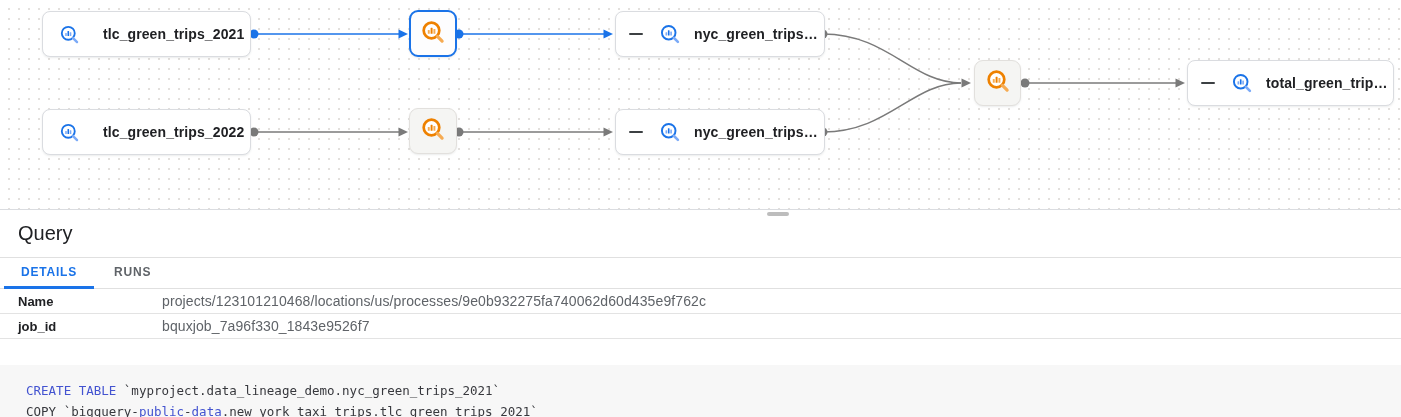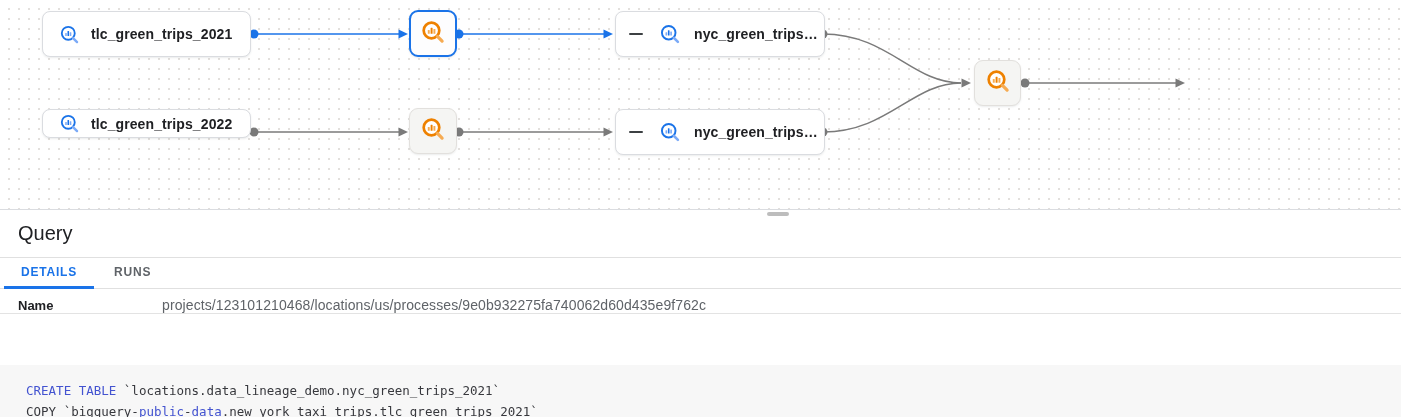--- a/index.html
+++ b/index.html
@@ -13,21 +13,21 @@
     background-size:10px 10px; background-position:4px 4px;
     border-bottom:1px solid #dadce0;
   }
   .edges { position:absolute; left:0; top:0; width:1401px; height:210px; }
 
   .gnode { position:absolute; display:flex; align-items:center; background:#fff;
            border:1px solid #dadce0; border-radius:8px;
            box-shadow:0 1px 2px rgba(60,64,67,.10); cursor:pointer; }
   .gnode .label { font-size:14px; font-weight:bold; color:#202124; white-space:nowrap;
                   letter-spacing:.1px; }
-  .tbl { padding-left:16px; }
+  .tbl { padding-left:16px;gap:12px; }
   .tbl .nicon { margin-right:11px; display:flex; }
   .collapsible { padding-left:13px; }
   .minus { width:14px; height:2px; background:#3c4043; border-radius:1px;
            margin-right:16px; flex:none; }
   .collapsible .nicon { margin-right:13px; display:flex; }
 
   .proc { justify-content:center; background:#f5f5f3; border:1px solid #e2e0dd;
           border-radius:9px; }
   .proc.selected { background:#fdfdfe; border:2px solid #1a73e8; }
 
@@ -38,21 +38,21 @@
   .sheet-title { height:47px; display:flex; align-items:center; padding-left:18px;
                  font-size:20px; color:#202124; }
   .tabbar { display:flex; align-items:stretch; height:32px; padding-left:4px;
             border-top:1px solid #e0e0e0; border-bottom:1px solid #e0e0e0; }
   .tab { display:flex; align-items:center; padding:0 17px; font-size:12px;
          font-weight:bold; letter-spacing:.8px; color:#5f6368; cursor:pointer;
          border-bottom:3px solid transparent; margin-bottom:-1px; }
   .tab.active { color:#1a73e8; border-bottom-color:#1a73e8; }
   .tab.runs { padding:0 20px; }
 
-  .detail-row { display:flex; align-items:flex-end; height:25px;
+  .detail-row { display:flex; align-items:center; height:25px;
                 border-bottom:1px solid #e3e3e3; padding-left:18px; }
   .detail-row .dlabel { width:144px; font-size:13px; font-weight:bold; color:#202124; }
   .detail-row .dvalue { font-size:14px; color:#5f6368; letter-spacing:.1px; }
 
   .codeblock { position:absolute; left:0; right:0; top:155px; bottom:-10px;
                background:#f7f7f7; padding:16px 0 0 26px;
                font-family:"DejaVu Sans Mono","Liberation Mono",monospace;
                font-size:12.5px; line-height:20.5px; color:#37383d; white-space:pre; }
   .kw { color:#4353d0; }
 </style>
@@ -133,21 +133,21 @@
         <circle cx="10.6" cy="10.6" r="7.4" fill="#fff" stroke="#1a73e8" stroke-width="2.1"></circle>
         <path d="M16.1 16.1 L20.6 20.6" stroke="#7baaf7" stroke-width="2.8" stroke-linecap="round"></path>
         <rect x="7.1" y="10.2" width="1.8" height="3.5" rx="0.4" fill="#7baaf7"></rect>
         <rect x="9.7" y="8.0" width="1.8" height="5.7" rx="0.4" fill="#1a73e8"></rect>
         <rect x="12.3" y="9.3" width="1.8" height="4.4" rx="0.4" fill="#7baaf7"></rect>
       </svg>
     </span>
     <span class="label">nyc_green_trips…</span>
   </div>
 
-  <div class="gnode tbl" style="left:42px; top:109px; width:209px; height:29px;text-align:center;">
+  <div class="gnode tbl" style="left:42px; top:109px; width:209px; height:46px;text-align:center;">
     <span class="nicon">
       <svg viewBox="0 0 24 24" width="21" height="21">
         <circle cx="10.6" cy="10.6" r="7.4" fill="#fff" stroke="#1a73e8" stroke-width="2.1"></circle>
         <path d="M16.1 16.1 L20.6 20.6" stroke="#7baaf7" stroke-width="2.8" stroke-linecap="round"></path>
         <rect x="7.1" y="10.2" width="1.8" height="3.5" rx="0.4" fill="#7baaf7"></rect>
         <rect x="9.7" y="8.0" width="1.8" height="5.7" rx="0.4" fill="#1a73e8"></rect>
         <rect x="12.3" y="9.3" width="1.8" height="4.4" rx="0.4" fill="#7baaf7"></rect>
       </svg>
     </span>
     <span class="label">tlc_green_trips_2022</span>
@@ -184,32 +184,49 @@
       <svg viewBox="0 0 24 24" width="26" height="26">
         <circle cx="10.6" cy="10.6" r="7.2" fill="#fff" stroke="#ee8100" stroke-width="2.5"></circle>
         <path d="M16.1 16.1 L20.4 20.4" stroke="#f6ab52" stroke-width="3" stroke-linecap="round"></path>
         <rect x="7.2" y="10.2" width="1.8" height="3.5" rx="0.4" fill="#f6ab52"></rect>
         <rect x="9.8" y="8.0" width="1.8" height="5.7" rx="0.4" fill="#ee8100"></rect>
         <rect x="12.4" y="9.3" width="1.8" height="4.4" rx="0.4" fill="#f6ab52"></rect>
       </svg>
     </span>
   </div>
 
+  <div class="gnode collapsible" style="left:1187px; top:60px; width:207px; height:46px;">
+    <span class="minus"></span>
+    <span class="nicon">
+      <svg viewBox="0 0 24 24" width="22" height="22">
+        <circle cx="10.6" cy="10.6" r="7.4" fill="#fff" stroke="#1a73e8" stroke-width="2.1"></circle>
+        <path d="M16.1 16.1 L20.6 20.6" stroke="#7baaf7" stroke-width="2.8" stroke-linecap="round"></path>
+        <rect x="7.1" y="10.2" width="1.8" height="3.5" rx="0.4" fill="#7baaf7"></rect>
+        <rect x="9.7" y="8.0" width="1.8" height="5.7" rx="0.4" fill="#1a73e8"></rect>
+        <rect x="12.3" y="9.3" width="1.8" height="4.4" rx="0.4" fill="#7baaf7"></rect>
+      </svg>
+    </span>
+    <span class="label">total_green_trip…</span>
+  </div>
 </div>
 
 <div class="sheet">
   <div class="drag-handle"></div>
 
   <div class="sheet-title">Query</div>
 
   <div class="tabbar">
     <div class="tab active">DETAILS</div>
     <div class="tab runs">RUNS</div>
   </div>
 
   <div class="detail-row">
     <span class="dlabel">Name</span>
     <span class="dvalue">projects/123101210468/locations/us/processes/9e0b932275fa740062d60d435e9f762c</span>
   </div>
-
-  <div class="codeblock"><span class="kw">CREATE TABLE</span><span> `locations.data_lineage_demo.nyc_green_trips_2021`</span>
+  <div class="detail-row">
+    <span class="dlabel">job_id</span>
+    <span class="dvalue">bquxjob_7a96f330_1843e9526f7</span>
+  </div>
+
+  <div class="codeblock"><span class="kw">CREATE TABLE</span><span> `myproject.data_lineage_demo.nyc_green_trips_2021`</span>
 <span>COPY `bigquery</span><span>-</span><span class="kw">public</span><span>-</span><span class="kw">data</span><span>.new_york_taxi_trips.tlc_green_trips_2021`</span></div>
 </div>
 
 </body></html>

